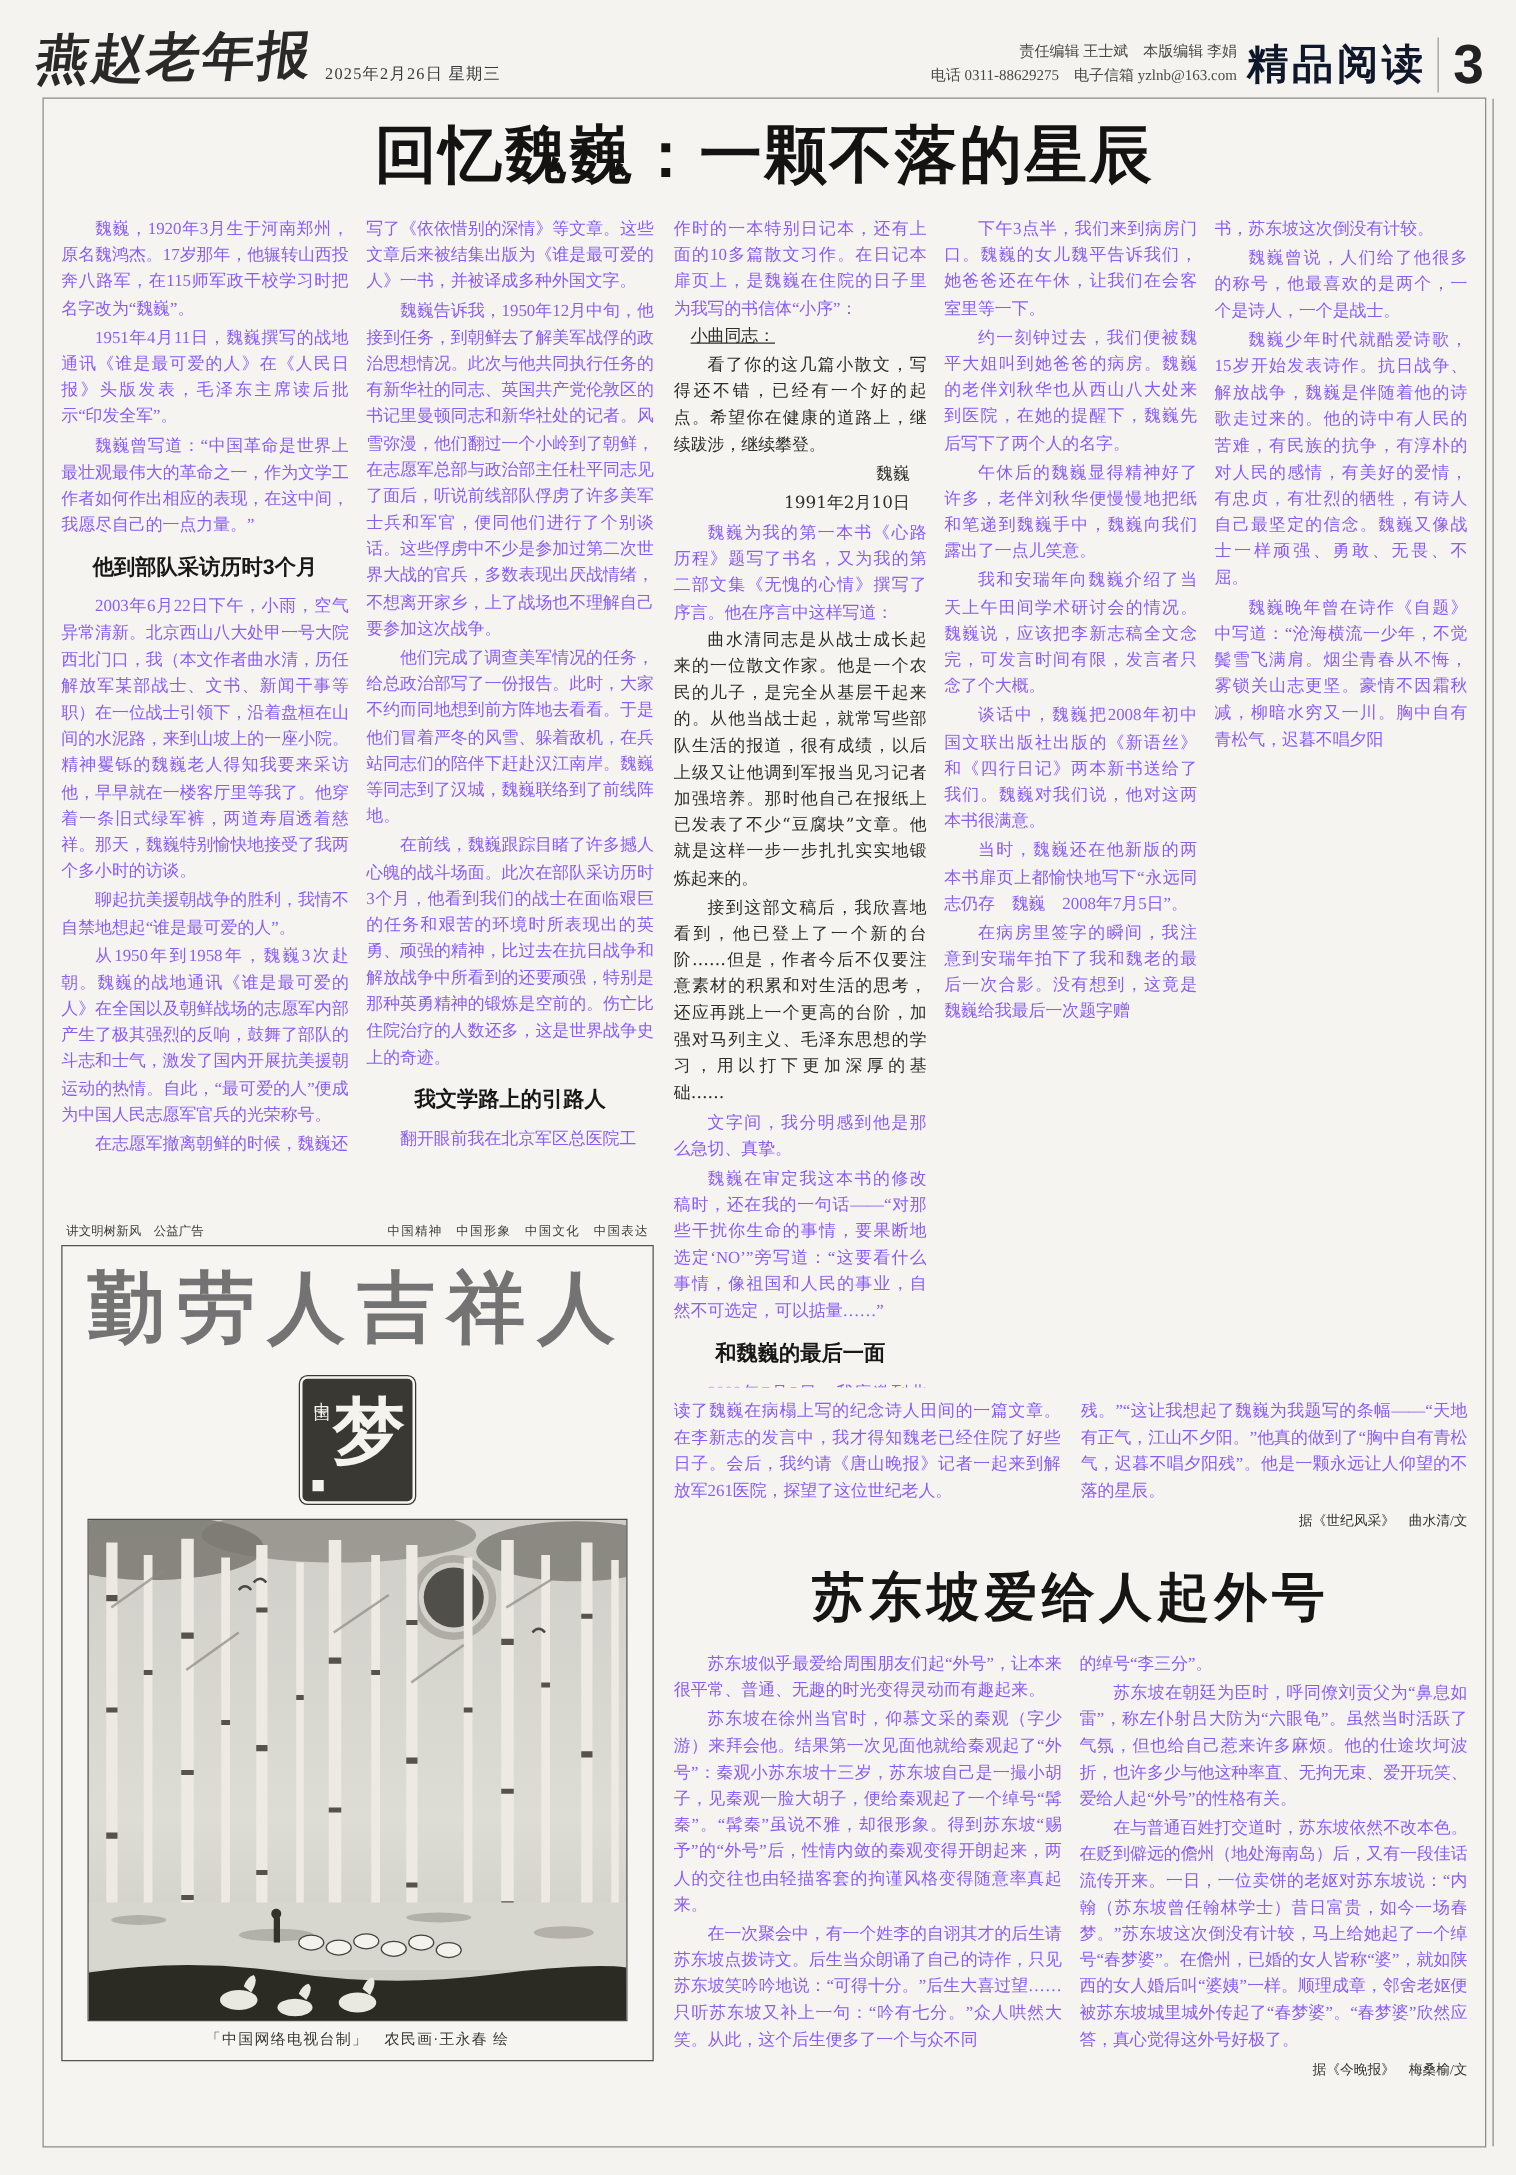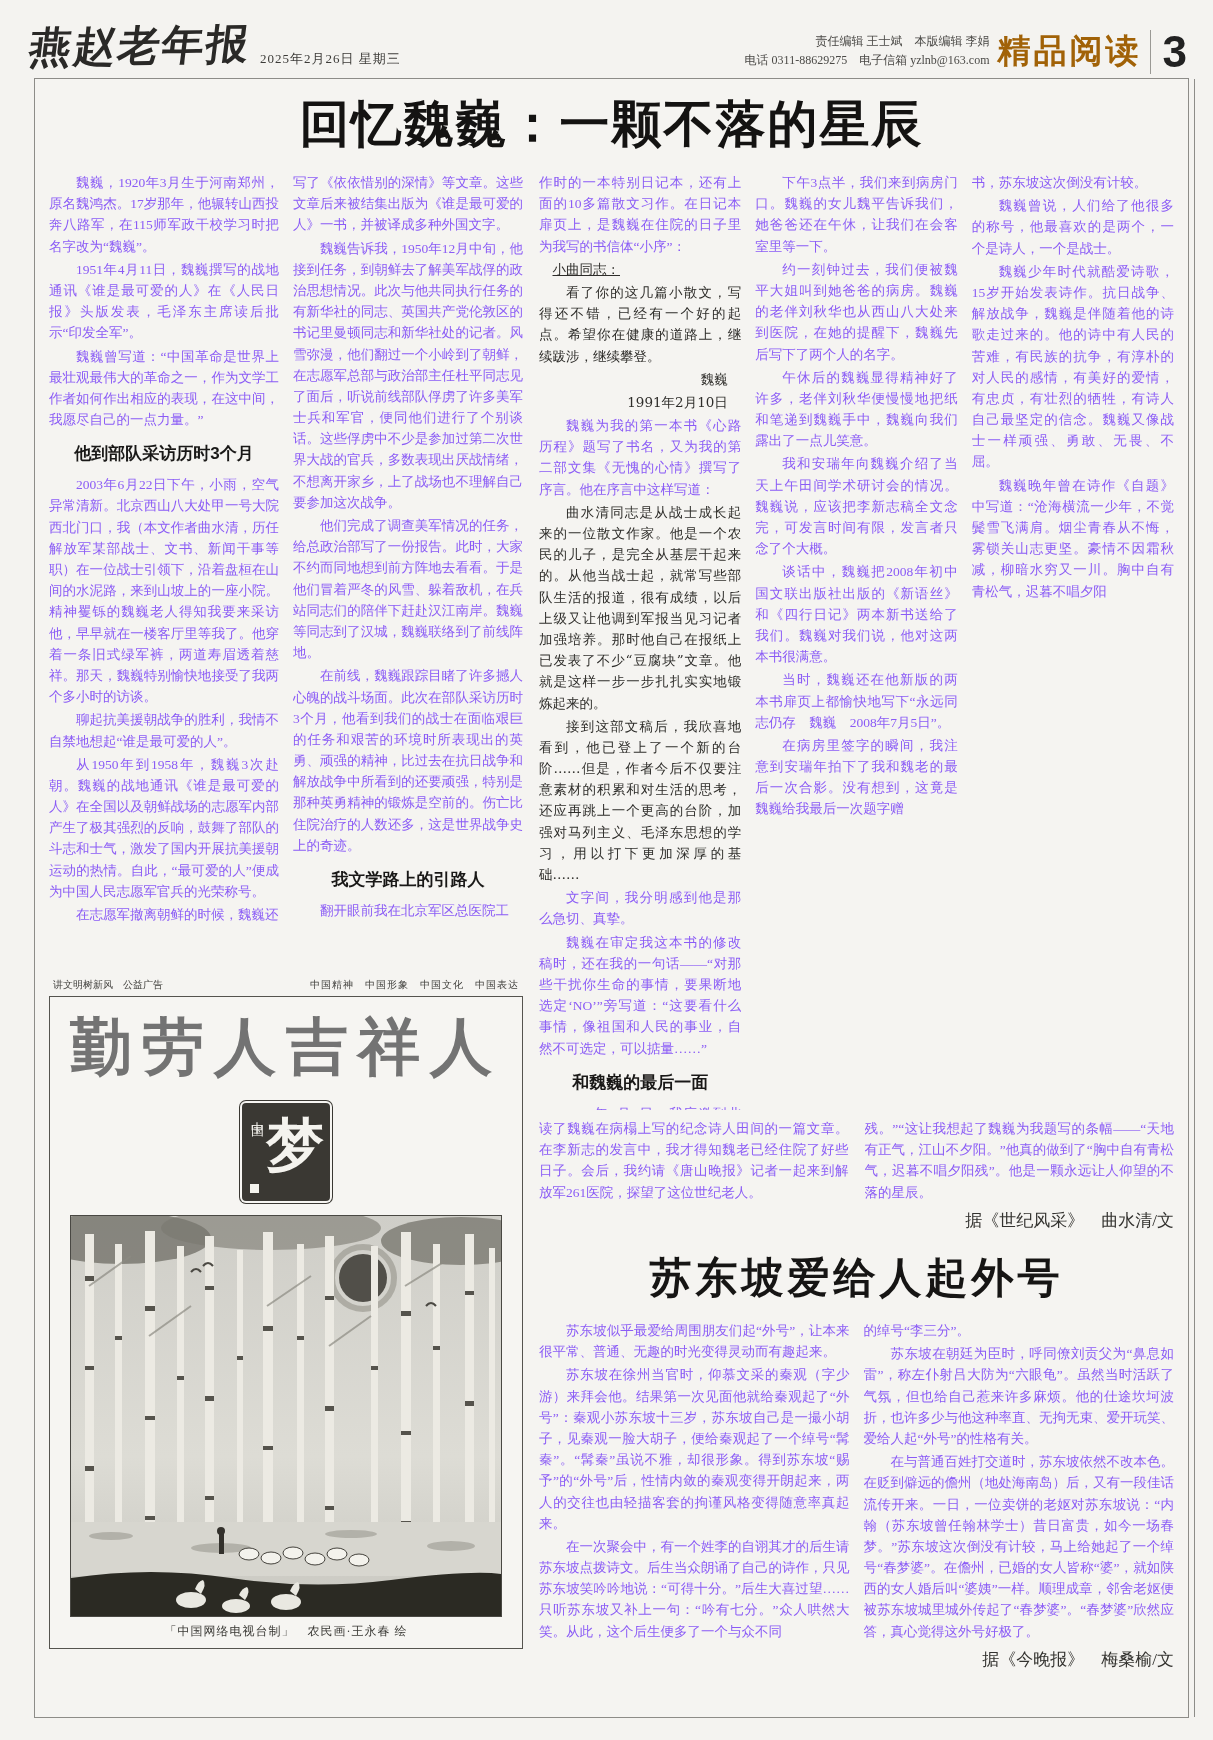--- a/index.html
+++ b/index.html
@@ -6,21 +6,21 @@
   body{width:1213px;height:1740px;background:#eceae6;font-family:"Liberation Serif","DejaVu Serif",serif;color:#1d1c1a;overflow:hidden;}
   .page{width:1213px;height:1740px;background:#f4f3f0;position:relative;}
 
   
   .masthead{height:78px;display:flex;align-items:flex-end;justify-content:space-between;padding:6px 26px 4px 30px;box-sizing:border-box;}
   .mh-left{display:flex;align-items:flex-end;gap:10px;}
   .paper-name{font-size:42px;font-weight:900;transform:skewX(-8deg) rotate(-1deg);letter-spacing:2px;color:#2a2927;}
   .date-line{font-size:13px;color:#3c3b38;padding-bottom:6px;letter-spacing:1px;}
   .mh-right{display:flex;align-items:flex-end;gap:8px;}
   .mh-info{text-align:right;font-size:12px;color:#4a4946;line-height:1.6;padding-bottom:4px;}
-  .section-name{font-size:33px;font-weight:900;font-family:"Liberation Sans","DejaVu Sans",sans-serif;letter-spacing:3px;color:#a16207;}
+  .section-name{font-size:33px;font-weight:900;font-family:"Liberation Sans","DejaVu Sans",sans-serif;letter-spacing:3px;color:#0f172a;}
   .page-no{font-size:44px;font-weight:700;font-family:"Liberation Sans","DejaVu Sans",sans-serif;color:#222;border-left:1px solid #9a9995;padding-left:12px;line-height:1;}
 
   
   .sheet{margin:0 24px 0 34px;height:1640px;border:1px solid #8d8c88;position:relative;background:#f5f4f1;box-sizing:border-box;}
   .sheet::after{content:"";position:absolute;top:0;bottom:0;right:-7px;border-right:1px solid #8d8c88;}
   .sheet-pad{padding:10px 14px;box-sizing:border-box;height:100%;}
 
   h1.headline{font-size:50px;font-weight:900;text-align:center;margin:2px 0 14px;letter-spacing:2px;color:#141312;}
 
   .main-flex{display:flex;gap:16px;}
@@ -30,21 +30,21 @@
   .cols{display:flex;gap:14px;}
   .col{flex:1;min-width:0;text-align:justify;overflow:hidden;}
   .left-cols .col{height:792px;}
   .right-cols .col{height:938px;}
   .para{font-size:13.5px;line-height:1.57;margin:0 0 2px;text-indent:2em;color:#8b5cf6;}
   .para.cont{text-indent:0;}
   .para.kai{font-family:"DejaVu Serif","Liberation Serif",serif;color:#2e2d2a;}
   .para.salute{text-indent:1em;text-decoration:underline;}
   .para.sign{text-align:right;text-indent:0;padding-right:1em;}
   h3.subhead{font-size:17px;font-weight:700;font-family:"Liberation Sans","DejaVu Sans",sans-serif;text-align:center;margin:12px 0 9px;color:#191817;}
-  .credit{font-size:17px;text-align:right;margin-top:6px;color:#33322f;}
+  .credit{font-size:11px;text-align:right;margin-top:6px;color:#33322f;}
 
   
   .tail-cols{display:flex;gap:16px;margin-top:8px;}
   .tail-col{flex:1;min-width:0;height:116px;overflow:hidden;text-align:justify;}
 
   h2.headline2{font-size:42px;font-weight:900;font-family:"Liberation Sans","DejaVu Sans",sans-serif;text-align:center;margin:16px 0 14px;letter-spacing:4px;color:#161514;}
   .a2-cols .col{height:440px;}
 
   
   .ad-wrap{margin-top:14px;}

